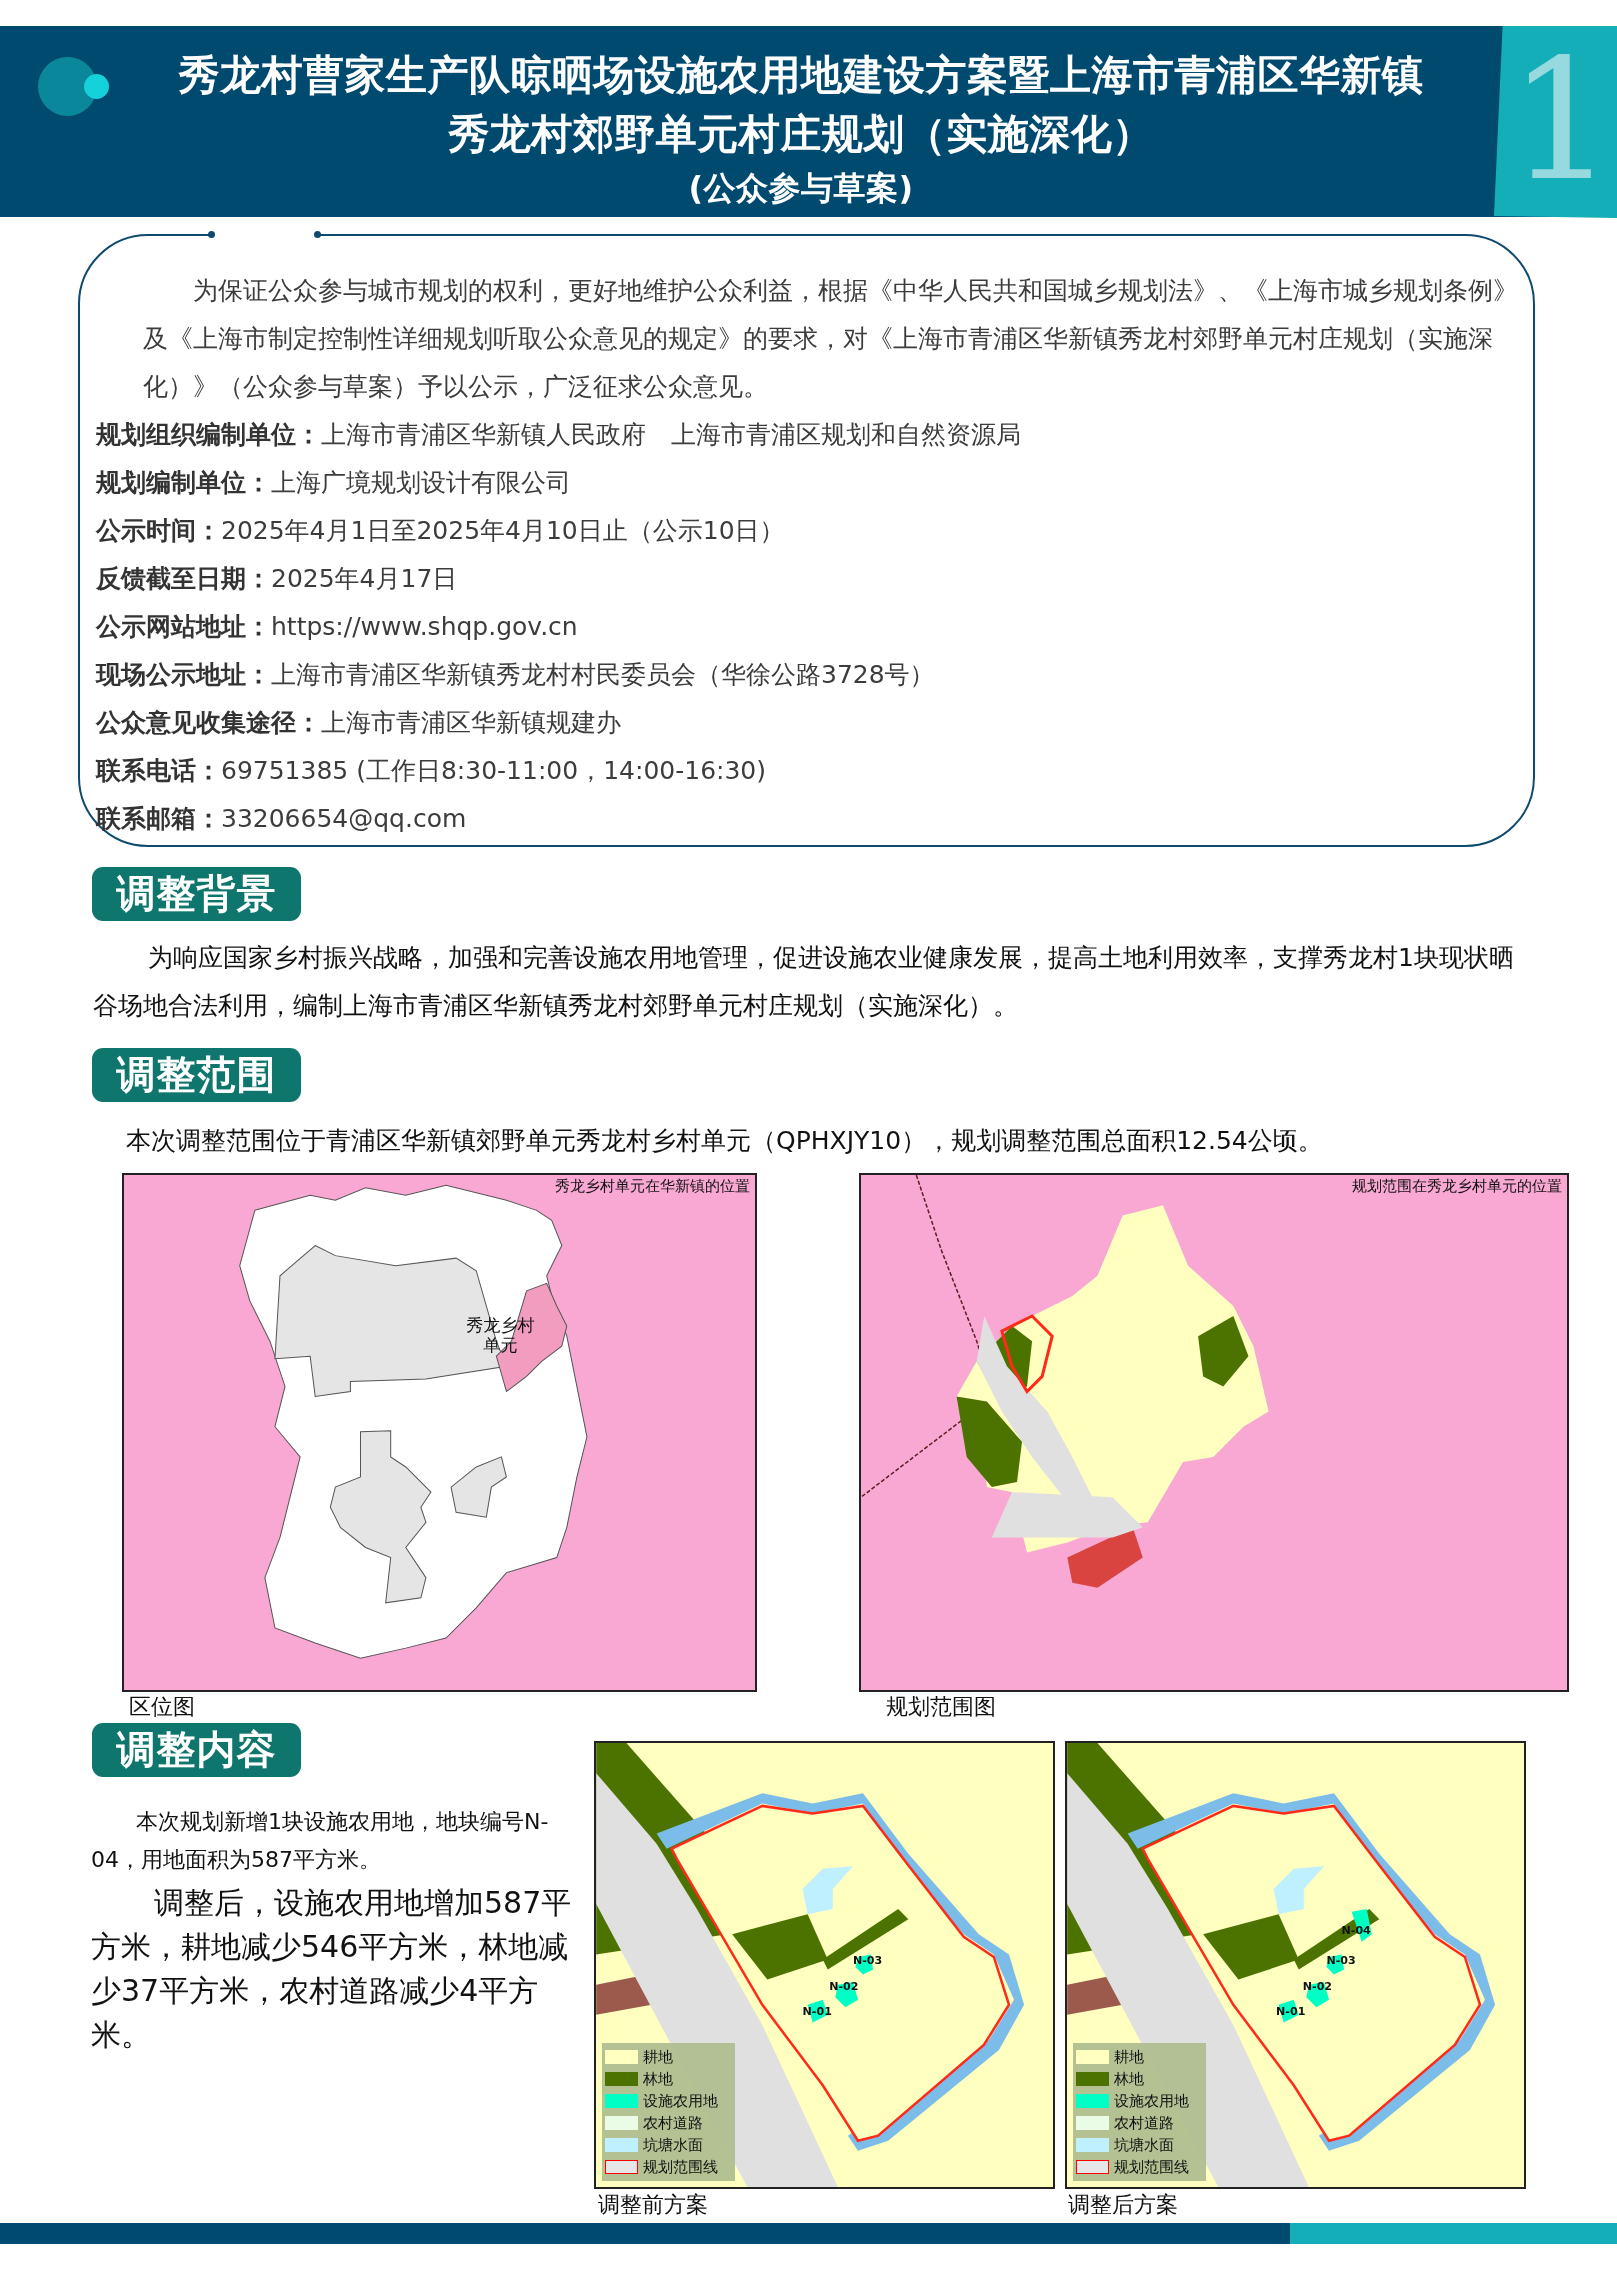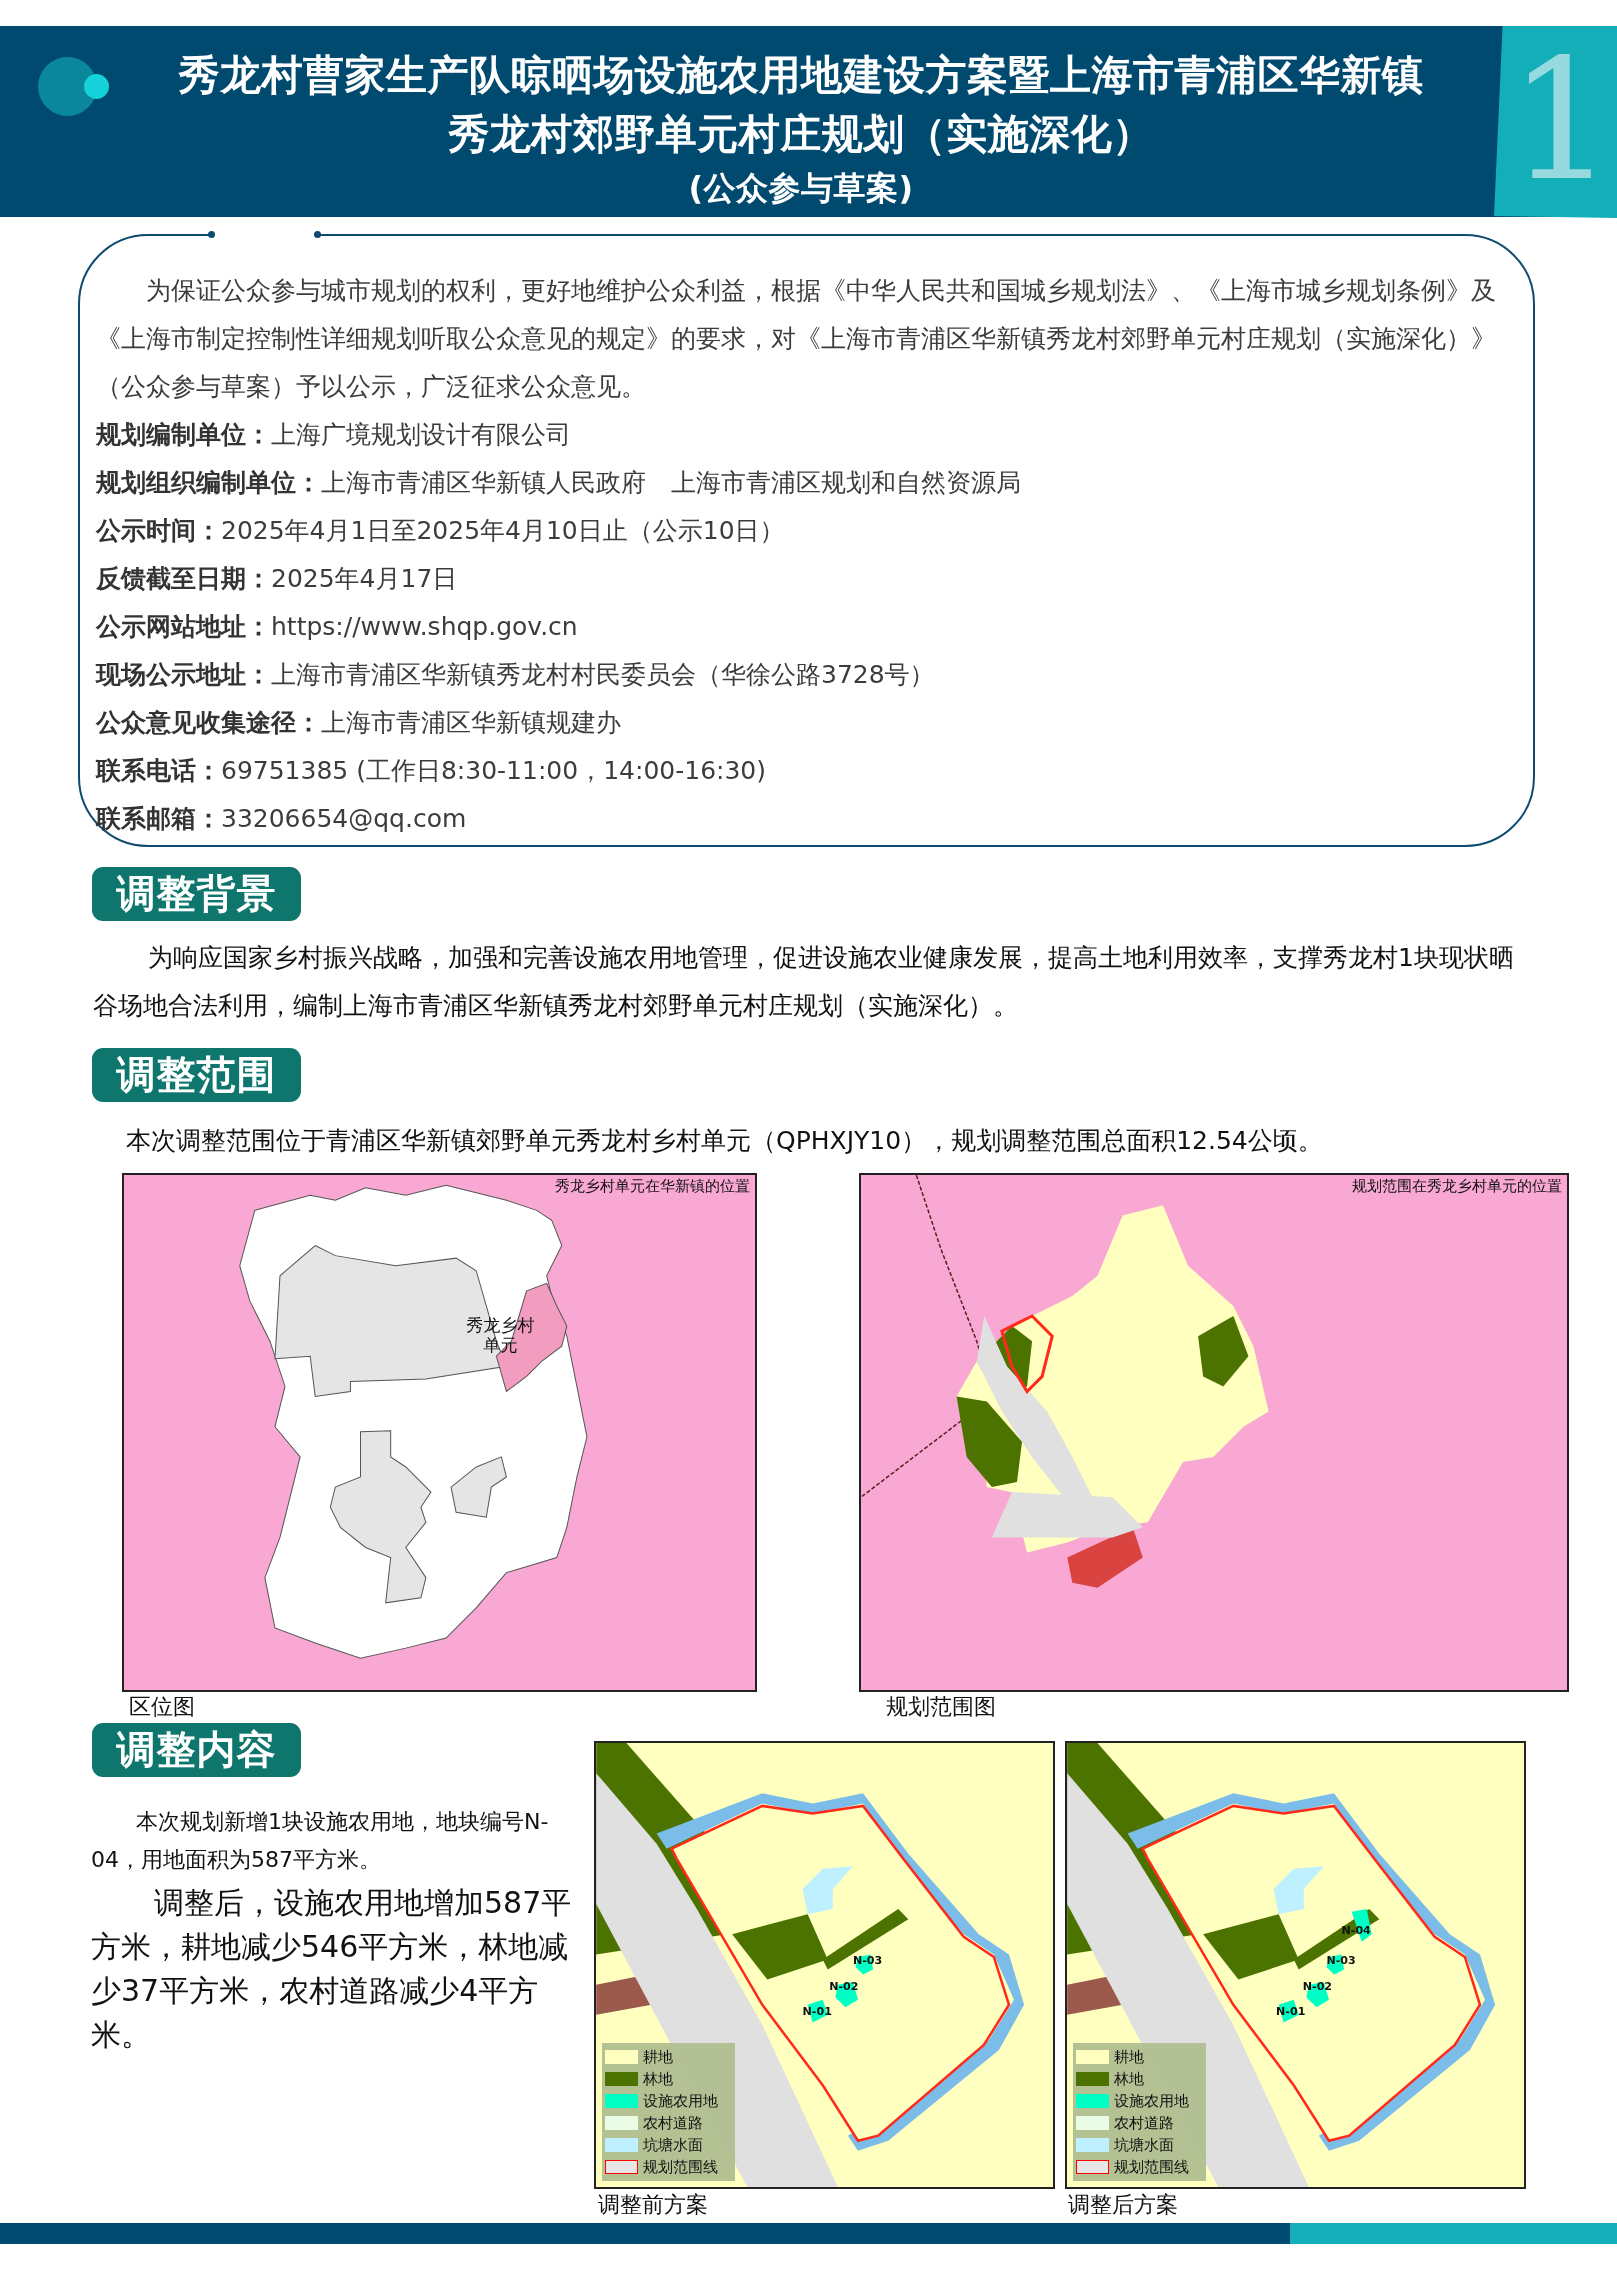--- a/index.html
+++ b/index.html
@@ -13,21 +13,21 @@
   .circ-small{left:84px;top:74px;width:25px;height:25px;border-radius:50%;background:#15d1d9;}
   .title{left:116px;width:1370px;color:#fff;font-weight:bold;text-align:center;letter-spacing:0.5px;}
   .t1{top:48px;font-size:41px;line-height:55px;}
   .t2{top:107px;font-size:41px;line-height:55px;}
   .t3{top:166px;font-size:32px;line-height:45px;}
   
   .nbox{left:78px;top:234px;width:1457px;height:613px;border:2px solid #0d4a6e;border-radius:70px;box-sizing:border-box;}
   .nbox-gap{left:211px;top:229px;width:106px;height:12px;background:#fff;}
   .dot{width:7px;height:7px;border-radius:50%;background:#0d4a6e;}
   .ntext{left:96px;width:1425px;font-size:25px;color:#3c3c3c;}
-  .para{line-height:48px;text-indent:50px;}
+  .para{line-height:48px;text-indent:50px;margin-left:47px;}
   .row{height:48px;line-height:48px;white-space:nowrap;}
   .lbl{font-weight:bold;color:#333;}
   
   .sec{left:92px;width:209px;height:54px;border-radius:11px;background:#0f766e;color:#fff;font-weight:bold;font-size:39px;line-height:54px;text-align:center;letter-spacing:1px;}
   .body{color:#111;font-size:25px;}
   
   .map{border:2px solid #222;background:#f9a8d4;box-sizing:border-box;overflow:hidden;}
   .map-title{font-size:15px;color:#111;right:5px;top:2px;}
   .cap{font-size:22px;color:#111;}
   .legend{left:6px;width:133px;height:138px;background:rgba(176,190,144,.95);padding:3px;box-sizing:border-box;}
@@ -48,22 +48,22 @@
 <div class="abs title t2">秀龙村郊野单元村庄规划（实施深化）</div>
 <div class="abs title t3">(公众参与草案)</div>
 
 <div class="abs nbox"></div>
 <div class="abs nbox-gap"></div>
 <div class="abs dot" style="left:208px;top:231px;"></div>
 <div class="abs dot" style="left:314px;top:231px;"></div>
 
 <div class="abs ntext" style="top:267px;">
   <div class="para">为保证公众参与城市规划的权利，更好地维护公众利益，根据《中华人民共和国城乡规划法》、《上海市城乡规划条例》及《上海市制定控制性详细规划听取公众意见的规定》的要求，对《上海市青浦区华新镇秀龙村郊野单元村庄规划（实施深化）》（公众参与草案）予以公示，广泛征求公众意见。</div>
+  <div class="row"><span class="lbl">规划组织编制单位：</span><span>上海市青浦区华新镇人民政府　上海市青浦区规划和自然资源局</span></div>
   <div class="row"><span class="lbl">规划编制单位：</span><span>上海广境规划设计有限公司</span></div>
-  <div class="row"><span class="lbl">规划组织编制单位：</span><span>上海市青浦区华新镇人民政府　上海市青浦区规划和自然资源局</span></div>
   <div class="row"><span class="lbl">公示时间：</span><span>2025年4月1日至2025年4月10日止（公示10日）</span></div>
   <div class="row"><span class="lbl">反馈截至日期：</span><span>2025年4月17日</span></div>
   <div class="row"><span class="lbl">公示网站地址：</span><span>https://www.shqp.gov.cn</span></div>
   <div class="row"><span class="lbl">现场公示地址：</span><span>上海市青浦区华新镇秀龙村村民委员会（华徐公路3728号）</span></div>
   <div class="row"><span class="lbl">公众意见收集途径：</span><span>上海市青浦区华新镇规建办</span></div>
   <div class="row"><span class="lbl">联系电话：</span><span>69751385 (工作日8:30-11:00，14:00-16:30)</span></div>
   <div class="row"><span class="lbl">联系邮箱：</span><span>33206654@qq.com</span></div>
 </div>
 
 <div class="abs sec" style="top:867px;">调整背景</div>

